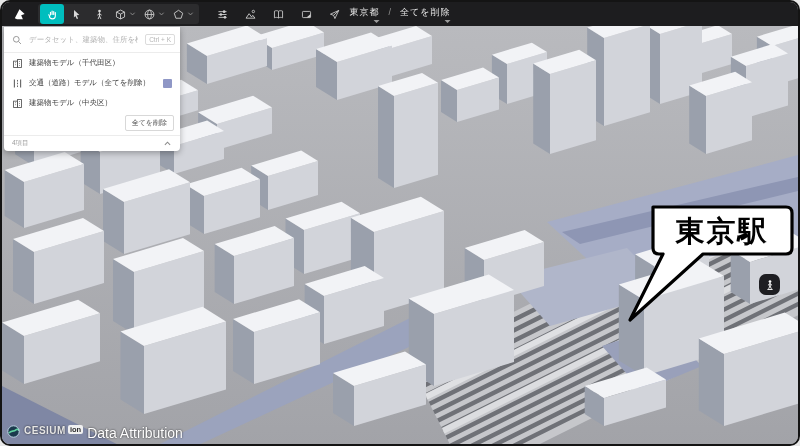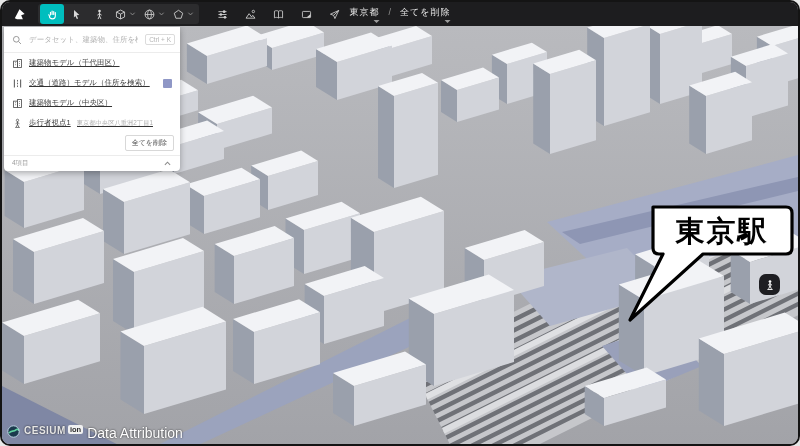--- a/index.html
+++ b/index.html
@@ -29,21 +29,21 @@
   #scene{position:absolute;left:0;top:24px;width:800px;height:422px;}
   #city{display:block;width:100%;height:100%;}
 
   
   #panel{position:absolute;left:2px;top:25px;width:176px;background:#ffffff;z-index:30;
          border-radius:0 0 4px 4px;box-shadow:0 2px 6px rgba(0,0,0,.3);font-size:7.5px;color:#333;}
   .search-row{display:flex;align-items:center;height:26px;padding:0 5px 0 8px;border-bottom:1px solid #ececec;gap:5px;}
   .search-row input{flex:1;border:none;outline:none;font-size:7.5px;color:#444;min-width:0;background:transparent;}
   .search-row input::placeholder{color:#b2b2b2;}
   .kbd{font-size:6.5px;color:#b5b5b5;border:1px solid #dcdcdc;border-radius:2px;padding:1px 3px;white-space:nowrap;}
-  .item-row{display:flex;align-items:center;height:20px;padding:0 8px;gap:6px;cursor:pointer;text-decoration:underline;}
+  .item-row{display:flex;align-items:center;height:20px;padding:0 8px;gap:6px;cursor:pointer;}
   .item-label{color:#3a3a3a;white-space:nowrap;}
   .item-sub{color:#b0b0b0;font-size:6.3px;white-space:nowrap;overflow:hidden;}
   .swatch{width:9px;height:9px;border-radius:1px;margin-left:auto;}
   .del-row{display:flex;justify-content:flex-end;padding:2px 6px 4px 0;}
   .del-btn{font-size:7px;color:#4a4a4a;background:#fff;border:1px solid #d8d8d8;border-radius:2px;
            padding:2px 6px;cursor:pointer;}
   .panel-foot{display:flex;align-items:center;justify-content:space-between;height:16px;
               border-top:1px solid #ececec;padding:0 8px;color:#9a9a9a;font-size:6.5px;}
 
   
@@ -335,41 +335,33 @@
         <path d="M4 6 H5 M4 8.5 H5 M9 4.5 H10 M9 7 H10 M9 9.5 H10" stroke="#555" stroke-width="1"></path>
       </svg>
       <span class="item-label">建築物モデル（千代田区）</span>
     </div>
 
     <div class="item-row">
       <svg width="11" height="11" viewBox="0 0 14 14">
         <path d="M3 2 V12 M11 2 V12" stroke="#555" stroke-width="1.3"></path>
         <path d="M7 2.5 V4.5 M7 6 V8 M7 9.5 V11.5" stroke="#555" stroke-width="1.1"></path>
       </svg>
-      <span class="item-label">交通（道路）モデル（住所を検索）</span>
+      <span class="item-label">交通（道路）モデル（全てを削除）</span>
       <span class="swatch" style="background: rgb(143, 151, 198);"></span>
     </div>
 
     <div class="item-row">
       <svg width="11" height="11" viewBox="0 0 14 14">
         <rect x="2" y="4" width="5" height="8" stroke="#555" stroke-width="1.1" fill="none"></rect>
         <rect x="7" y="2" width="5" height="10" stroke="#555" stroke-width="1.1" fill="none"></rect>
         <path d="M4 6 H5 M4 8.5 H5 M9 4.5 H10 M9 7 H10 M9 9.5 H10" stroke="#555" stroke-width="1"></path>
       </svg>
       <span class="item-label">建築物モデル（中央区）</span>
     </div>
 
-    <div class="item-row">
-      <svg width="11" height="11" viewBox="0 0 14 14">
-        <circle cx="7" cy="3" r="1.5" stroke="#555" stroke-width="1" fill="none"></circle>
-        <path d="M7 4.8 V8 M7 5.6 L5 7 M7 5.6 L9 7 M7 8 L5.6 11 M7 8 L8.4 11 M4.5 12 H9.5" stroke="#555" stroke-width="1" fill="none" stroke-linecap="round"></path>
-      </svg>
-      <span class="item-label">歩行者視点1</span>
-      <span class="item-sub">東京都中央区八重洲2丁目1</span>
-    </div>
 
     <div class="del-row">
       <button class="del-btn">全てを削除</button>
     </div>
     <div class="panel-foot">
       <span>4項目</span>
       <svg width="9" height="7" viewBox="0 0 10 8">
         <path d="M2 5.5 L5 2.5 L8 5.5" stroke="#8a8a8a" stroke-width="1.2" fill="none"></path>
       </svg>
     </div>

